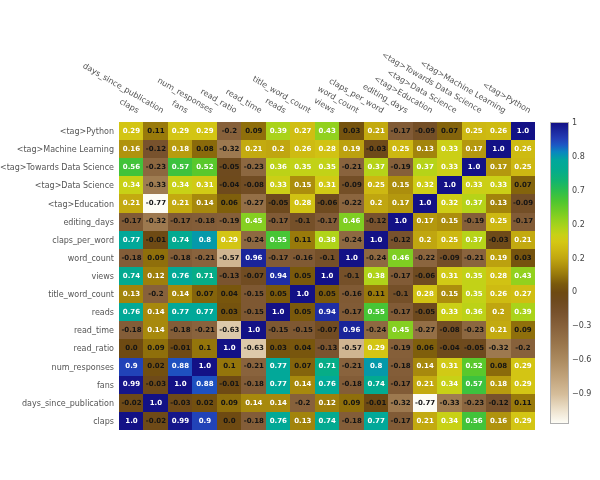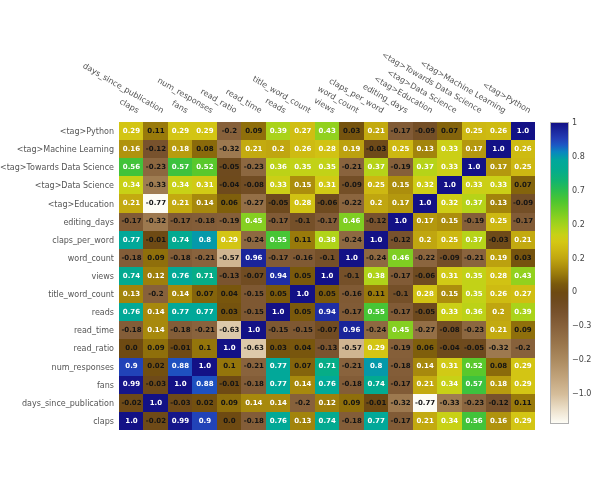--- a/index.html
+++ b/index.html
@@ -349,16 +349,16 @@
     </div>
   <div id="cbar" class="colorbar" style="left: 550px; top: 122px; width: 17px; height: 300px; background: linear-gradient(rgb(19, 17, 134) 0%, rgb(35, 60, 180) 5.08%, rgb(28, 88, 196) 7.34%, rgb(10, 133, 192) 9.6%, rgb(1, 167, 156) 12.43%, rgb(4, 172, 140) 15.82%, rgb(17, 180, 112) 19.21%, rgb(44, 190, 77) 22.6%, rgb(77, 198, 48) 25.99%, rgb(114, 204, 37) 29.38%, rgb(146, 209, 30) 32.2%, rgb(176, 211, 25) 35.03%, rgb(200, 209, 22) 37.29%, rgb(212, 200, 20) 39.55%, rgb(205, 184, 18) 42.37%, rgb(192, 166, 16) 45.2%, rgb(172, 142, 13) 48.02%, rgb(148, 117, 11) 50.85%, rgb(122, 89, 12) 53.67%, rgb(110, 74, 18) 56.5%, rgb(110, 74, 30) 59.32%, rgb(120, 82, 45) 63.28%, rgb(135, 97, 59) 67.8%, rgb(153, 117, 75) 73.45%, rgb(172, 139, 96) 79.1%, rgb(193, 163, 123) 84.75%, rgb(213, 189, 154) 90.4%, rgb(239, 228, 208) 96.05%, rgb(253, 252, 245) 100%);"></div>
   <div id="cbar-ticks">
       <div class="cbtick" style="left: 572px; top: 122px;">1</div>
       <div class="cbtick" style="left: 572px; top: 155.898px;">0.8</div>
       <div class="cbtick" style="left: 572px; top: 189.797px;">0.7</div>
       <div class="cbtick" style="left: 572px; top: 223.695px;">0.2</div>
       <div class="cbtick" style="left: 572px; top: 257.593px;">0.2</div>
       <div class="cbtick" style="left: 572px; top: 291.492px;">0</div>
       <div class="cbtick" style="left: 572px; top: 325.39px;">−0.3</div>
-      <div class="cbtick" style="left: 572px; top: 359.288px;">−0.2</div>
-      <div class="cbtick" style="left: 572px; top: 393.186px;">−1.0</div>
+      <div class="cbtick" style="left: 572px; top: 359.288px;">−0.6</div>
+      <div class="cbtick" style="left: 572px; top: 393.186px;">−0.9</div>
     </div>
 </div>
 
 </body></html>

